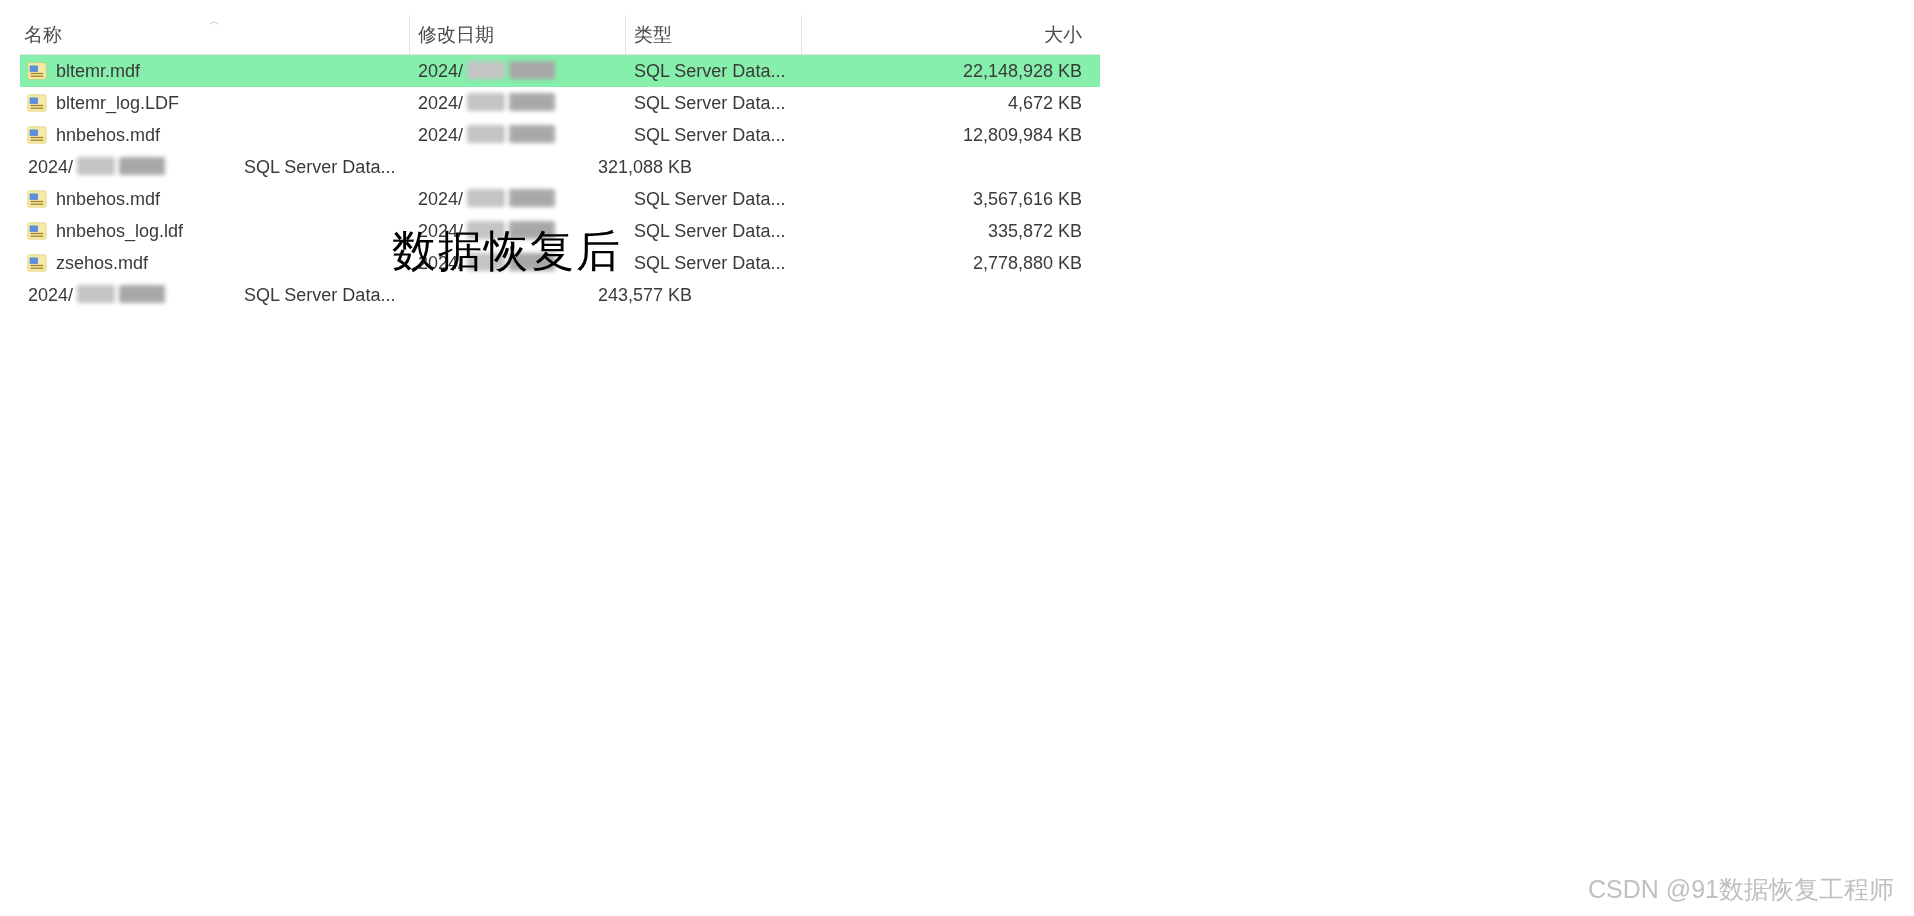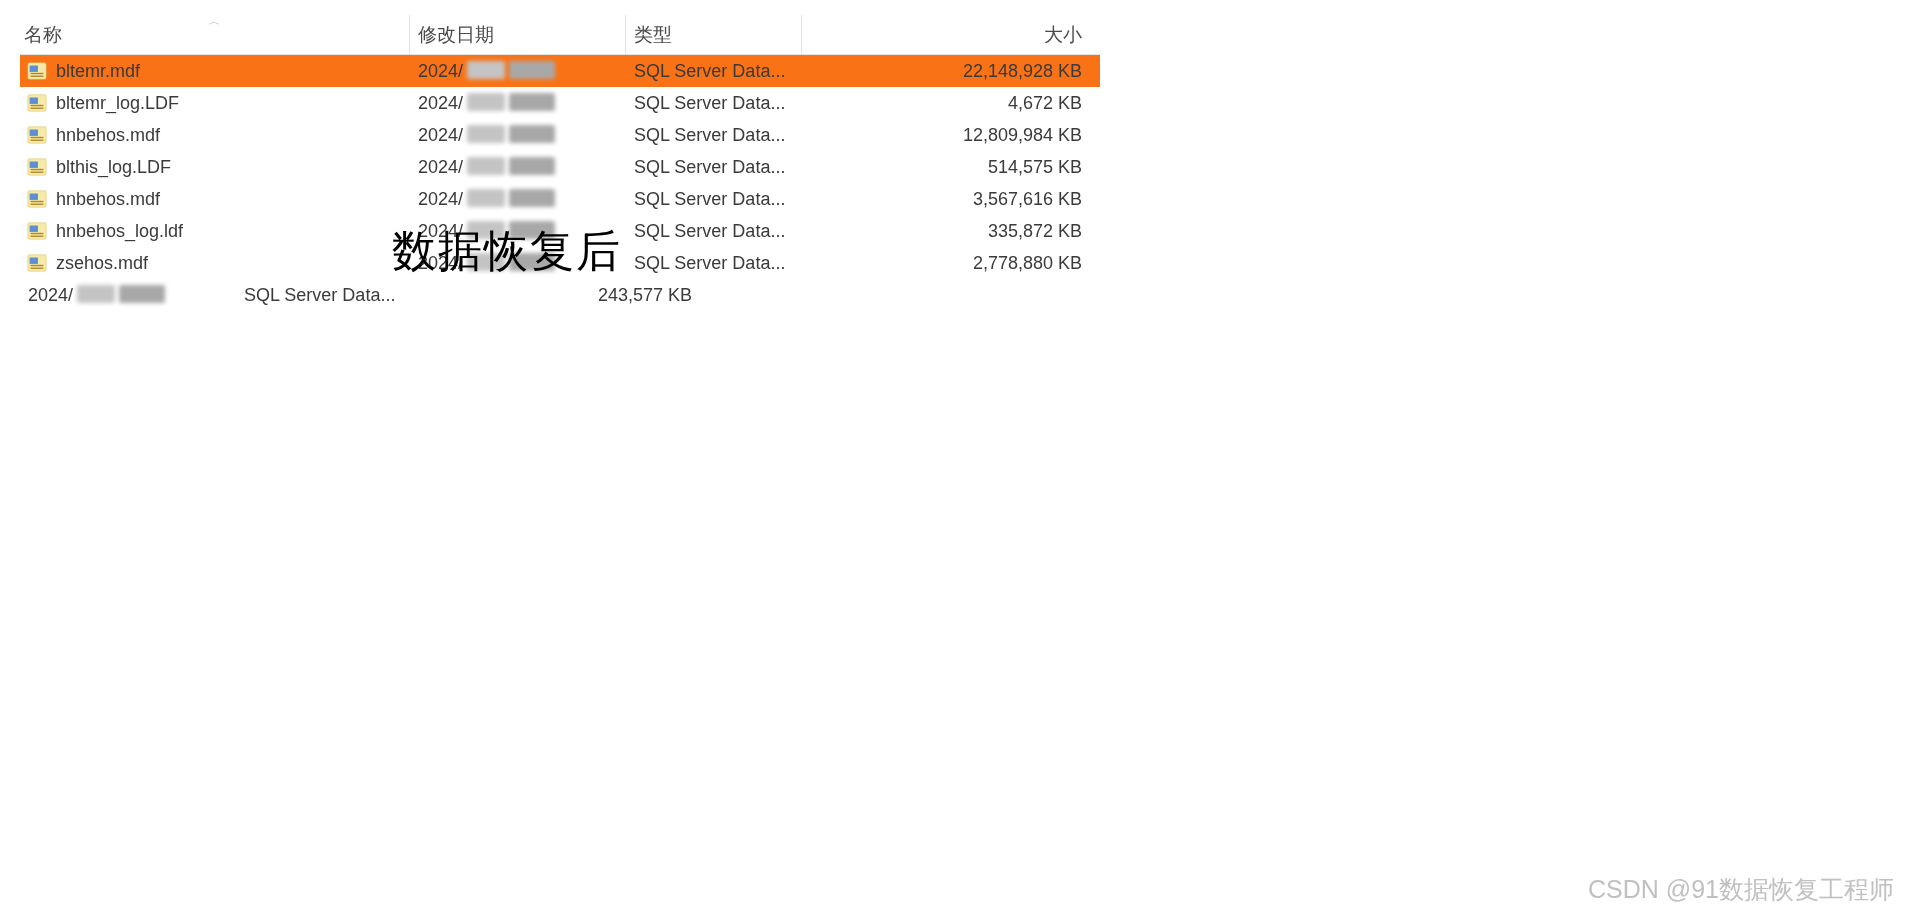--- a/index.html
+++ b/index.html
@@ -36,21 +36,21 @@
       font-size: 12px;
     }
     .file-row {
       display: flex;
       height: 32px;
       align-items: center;
       font-size: 18px;
       color: #3a3a3a;
     }
     .file-row.selected {
-      background: #f97316;
+      background: #86efac;
     }
     .fcol-name { width: 390px; padding-left: 6px; display: flex; align-items: center; gap: 8px; }
     .fcol-date { width: 216px; padding-left: 8px; display: flex; align-items: flex-start; gap: 4px; }
     .fcol-type { width: 176px; padding-left: 8px; }
     .fcol-size { width: 288px; padding-right: 8px; text-align: right; }
     .file-icon {
       width: 22px;
       height: 22px;
       display: inline-flex;
       align-items: center;
@@ -161,38 +161,27 @@
     </div>
     <div class="fcol-date">
       <span>2024/</span>
       <span class="blur-block"></span>
       <span class="blur-block b2"></span>
     </div>
     <div class="fcol-type">SQL Server Data...</div>
     <div class="fcol-size">12,809,984 KB</div>
   </div>
       <div class="file-row">
-    <div class="fcol-name">
-      <span class="file-icon">
-            <svg viewBox="0 0 24 24" width="22" height="22">
-  <rect x="2" y="3" width="20" height="18" rx="2" fill="#f7e9a8" stroke="#d4b84a" stroke-width="0.5"></rect>
-  <rect x="4" y="6" width="9" height="7" fill="#5a8fd6"></rect>
-  <rect x="5" y="14" width="14" height="1.5" fill="#a98b2e"></rect>
-  <rect x="5" y="17" width="14" height="1.5" fill="#a98b2e"></rect>
-</svg>
-          </span>
-      <span>blthis_log.LDF</span>
-    </div>
-    <div class="fcol-date">
-      <span>2024/</span>
-      <span class="blur-block"></span>
-      <span class="blur-block b2"></span>
-    </div>
-    <div class="fcol-type">SQL Server Data...</div>
-    <div class="fcol-size">514,575 KB</div>
+    <div class="fcol-date">
+      <span>2024/</span>
+      <span class="blur-block"></span>
+      <span class="blur-block b2"></span>
+    </div>
+    <div class="fcol-type">SQL Server Data...</div>
+    <div class="fcol-size">321,088 KB</div>
   </div>
       <div class="file-row">
     <div class="fcol-name">
       <span class="file-icon">
             <svg viewBox="0 0 24 24" width="22" height="22">
   <rect x="2" y="3" width="20" height="18" rx="2" fill="#f7e9a8" stroke="#d4b84a" stroke-width="0.5"></rect>
   <rect x="4" y="6" width="9" height="7" fill="#5a8fd6"></rect>
   <rect x="5" y="14" width="14" height="1.5" fill="#a98b2e"></rect>
   <rect x="5" y="17" width="14" height="1.5" fill="#a98b2e"></rect>
 </svg>

